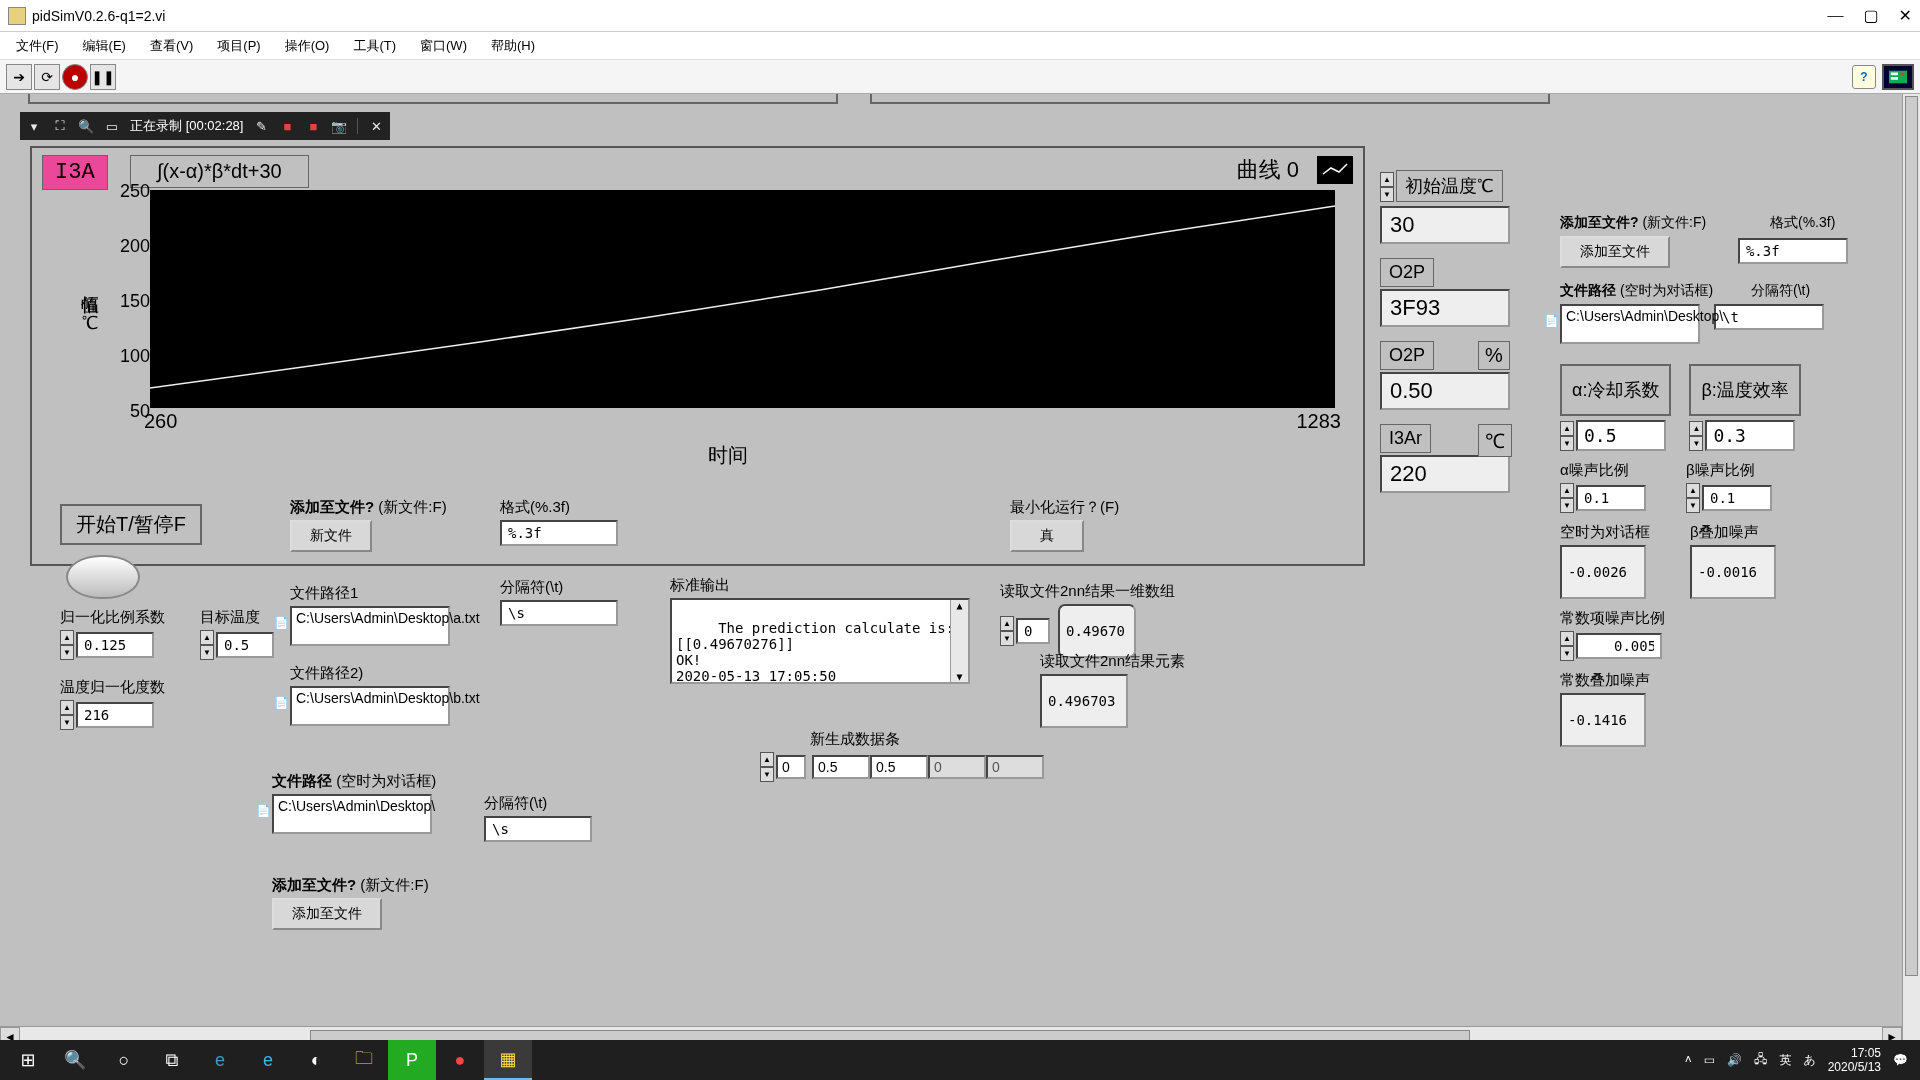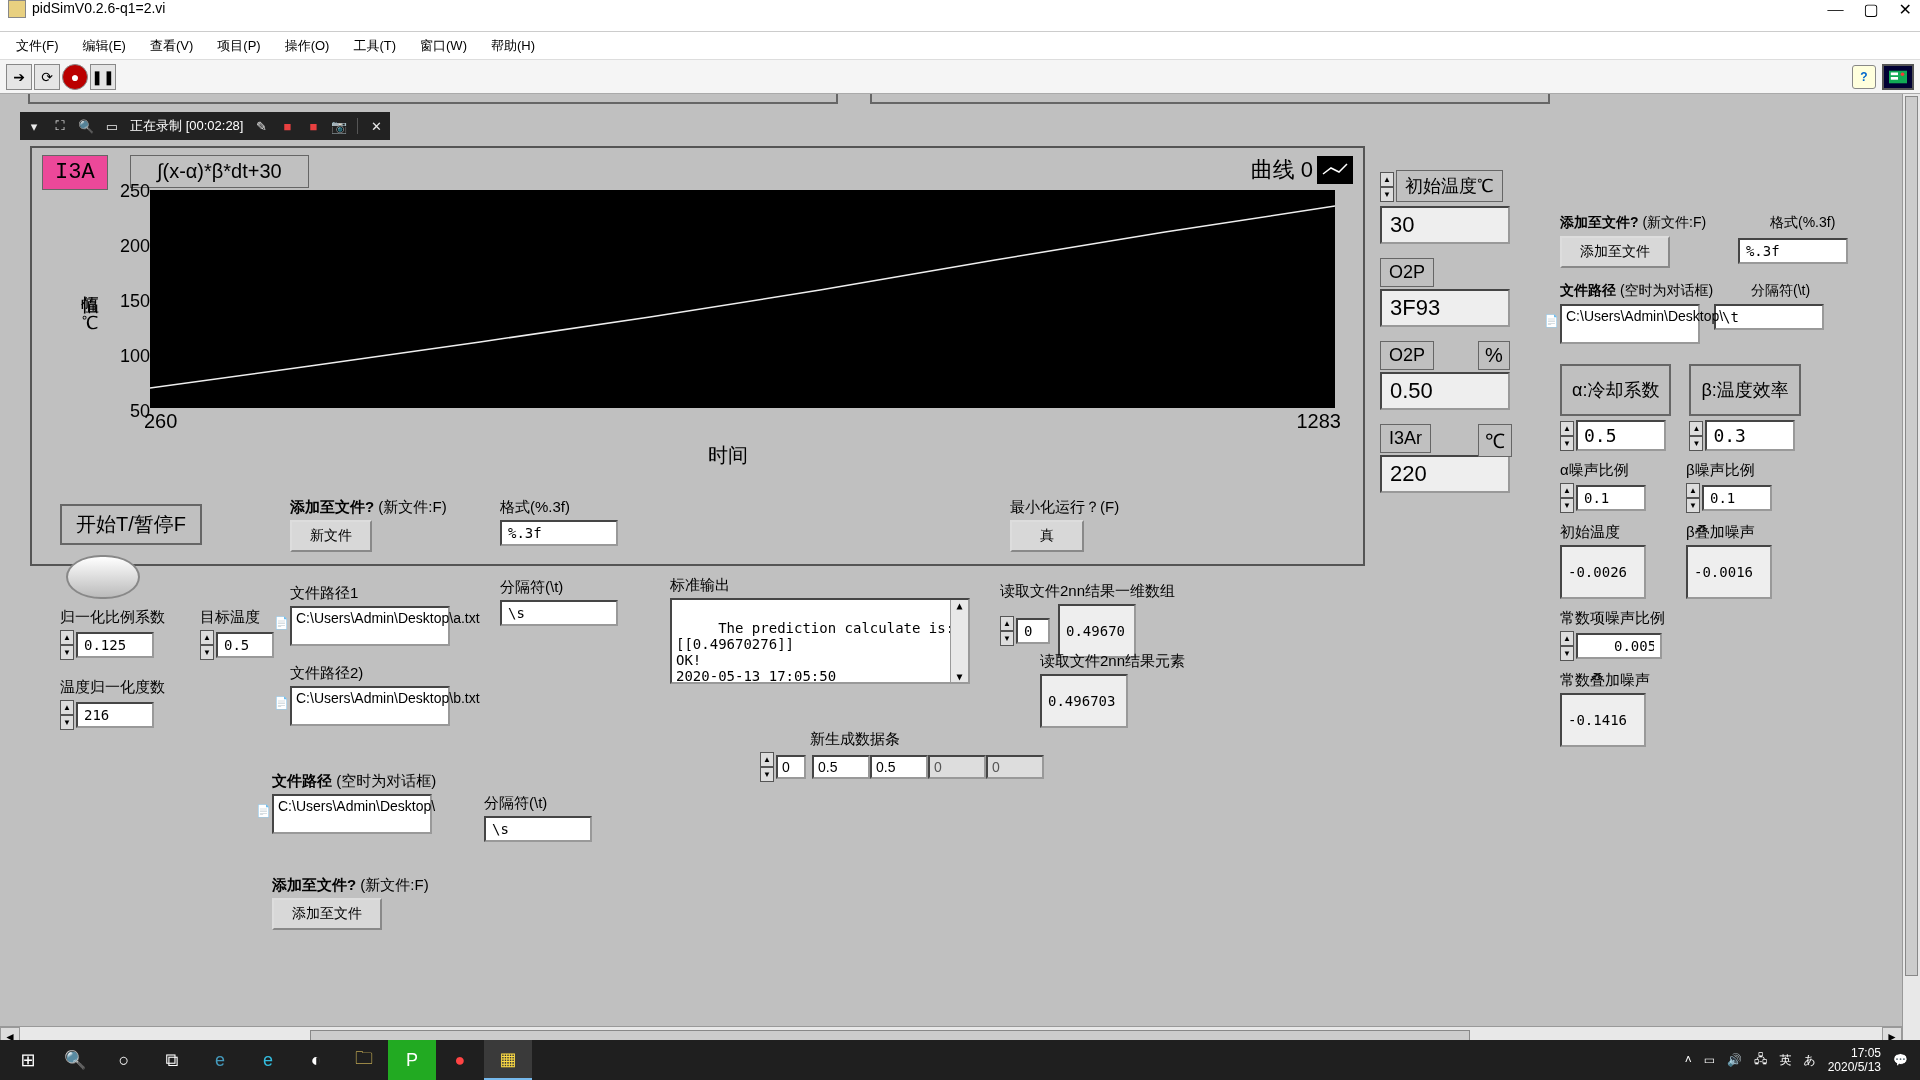--- a/index.html
+++ b/index.html
@@ -1,17 +1,17 @@
 <!DOCTYPE html>
 <html><head>
 <meta charset="utf-8">
 <style>
 *{box-sizing:border-box;margin:0;padding:0}
 body{font-family:"Microsoft YaHei","Segoe UI",Tahoma,sans-serif;font-size:12px;background:#c0c0c0;width:1920px;height:1080px;overflow:hidden;position:relative}
-.titlebar{background:#fff;height:32px;display:flex;align-items:flex-start;padding:0 8px;border-bottom:1px solid #ccc}
+.titlebar{background:#fff;height:32px;display:flex;align-items:center;padding:0 8px;border-bottom:1px solid #ccc}
 .titlebar .icon{width:18px;height:18px;background:#e8d080;border:1px solid #888;margin-right:6px}
 .titlebar .title{flex:1;font-size:14px;color:#000}
 .winbtns{display:flex;gap:20px}
 .winbtns span{font-size:16px;cursor:default;font-family:Segoe UI Symbol}
 .menubar{background:#fff;height:28px;display:flex;align-items:center;padding:0 6px;gap:4px;border-bottom:1px solid #ddd}
 .menubar span{padding:2px 10px;font-size:13px}
 .toolbar{height:34px;background:#f5f5f5;border-bottom:1px solid #aaa;display:flex;align-items:center;padding:0 6px;gap:2px}
 .toolbar .tbtn{width:26px;height:26px;border:1px solid #888;background:#e5e5e5;display:flex;align-items:center;justify-content:center;font-size:14px}
 .toolbar .spacer{flex:1}
 .help-badge{width:24px;height:24px;border:1px solid #888;background:#ffd;border-radius:3px;display:flex;align-items:center;justify-content:center;color:#06c;font-weight:bold;margin-right:4px}
@@ -21,21 +21,21 @@
 .top-boxes{position:absolute;top:0;left:28px;width:810px;height:10px;border:2px solid #666;border-top:none;background:#c0c0c0}
 .top-boxes2{position:absolute;top:0;left:870px;width:680px;height:10px;border:2px solid #666;border-top:none;background:#c0c0c0}
 
 .recbar{position:absolute;top:18px;left:20px;height:28px;background:#222;display:flex;align-items:center;padding:0 6px;gap:10px;color:#fff;font-size:13px}
 .recbar .ic{width:16px;height:16px;display:flex;align-items:center;justify-content:center;opacity:.9}
 .recbar .sep{width:1px;height:16px;background:#555}
 
 .chart-wrap{position:absolute;top:52px;left:30px;width:1335px;height:420px;border:2px solid #555;background:#c0c0c0}
 .i3a-label{position:absolute;top:7px;left:10px;padding:4px 12px;border:1px solid #666;background:#ec4899;font-size:22px;font-family:Liberation Mono, monospace}
 .formula-label{position:absolute;top:7px;left:98px;padding:4px 26px;border:1px solid #666;background:#c0c0c0;font-size:20px;font-family:Arial}
-.curve-legend{position:absolute;top:7px;right:10px;display:flex;align-items:center;gap:4px}
+.curve-legend{position:absolute;top:7px;right:10px;display:flex;align-items:center;gap:18px}
 .curve-legend .txt{font-size:22px}
 .curve-legend .sample{width:36px;height:28px;background:#000;display:flex;align-items:center;justify-content:center}
 .chart-plot{position:absolute;top:42px;left:118px;width:1185px;height:218px;background:#000}
 .y-axis{position:absolute;left:72px;top:38px;height:230px;width:46px}
 .y-axis .tick{position:absolute;right:0;font-size:18px;transform:translateY(-50%);font-family:Arial}
 .ylabel{position:absolute;left:46px;top:134px;font-size:18px;writing-mode:vertical-rl;text-orientation:upright}
 .x-axis{position:absolute;top:262px;left:118px;width:1185px;height:26px}
 .x-axis .xt{position:absolute;font-size:20px;font-family:Arial}
 .xlabel{position:absolute;top:294px;left:676px;font-size:20px}
 
@@ -280,21 +280,21 @@
  </div>
 
  <div class="ctrl" style="top:488px;left:1000px">
    <span class="ctrl-label">读取文件2nn结果一维数组</span>
    <div class="spin-pair">
      <div class="spinner">
           <div>▲</div>
           <div>▼</div>
         </div>
      <input class="lv-input" style="width: 34px; margin-right: 8px;" value="0">
-     <input class="lv-disp" style="width: 78px;" value="0.49670">
+     <input class="lv-disp" style="width: 78px; border-radius: 7px;" value="0.49670">
    </div>
  </div>
  <div class="ctrl" style="top:558px;left:1040px">
    <span class="ctrl-label">读取文件2nn结果元素</span>
    <input class="lv-disp" style="width: 88px;" value="0.496703">
  </div>
 
  <div class="ctrl" style="top:636px;left:760px">
    <span class="ctrl-label" style="margin-left:50px">新生成数据条</span>
    <div class="spin-pair">
@@ -365,21 +365,21 @@
        <div class="spin-pair">
             <div class="spinner">
               <div>▲</div>
               <div>▼</div>
             </div>
             <input class="lv-input" style="width: 70px;" value="0.1">
           </div>
         </div>
    </div>
    <div class="row" style="display:flex;gap:40px">
-     <div><span class="ctrl-label">初始温度</span>
+     <div><span class="ctrl-label">空时为对话框</span>
        <input class="lv-disp" style="width: 86px;" value="-0.0026"></div>
      <div><span class="ctrl-label">β叠加噪声</span>
        <input class="lv-disp" style="width: 86px;" value="-0.0016"></div>
    </div>
    <div class="row">
         <span class="ctrl-label">常数项噪声比例</span>
      <div class="spin-pair">
           <div class="spinner">
             <div>▲</div>
             <div>▼</div>

